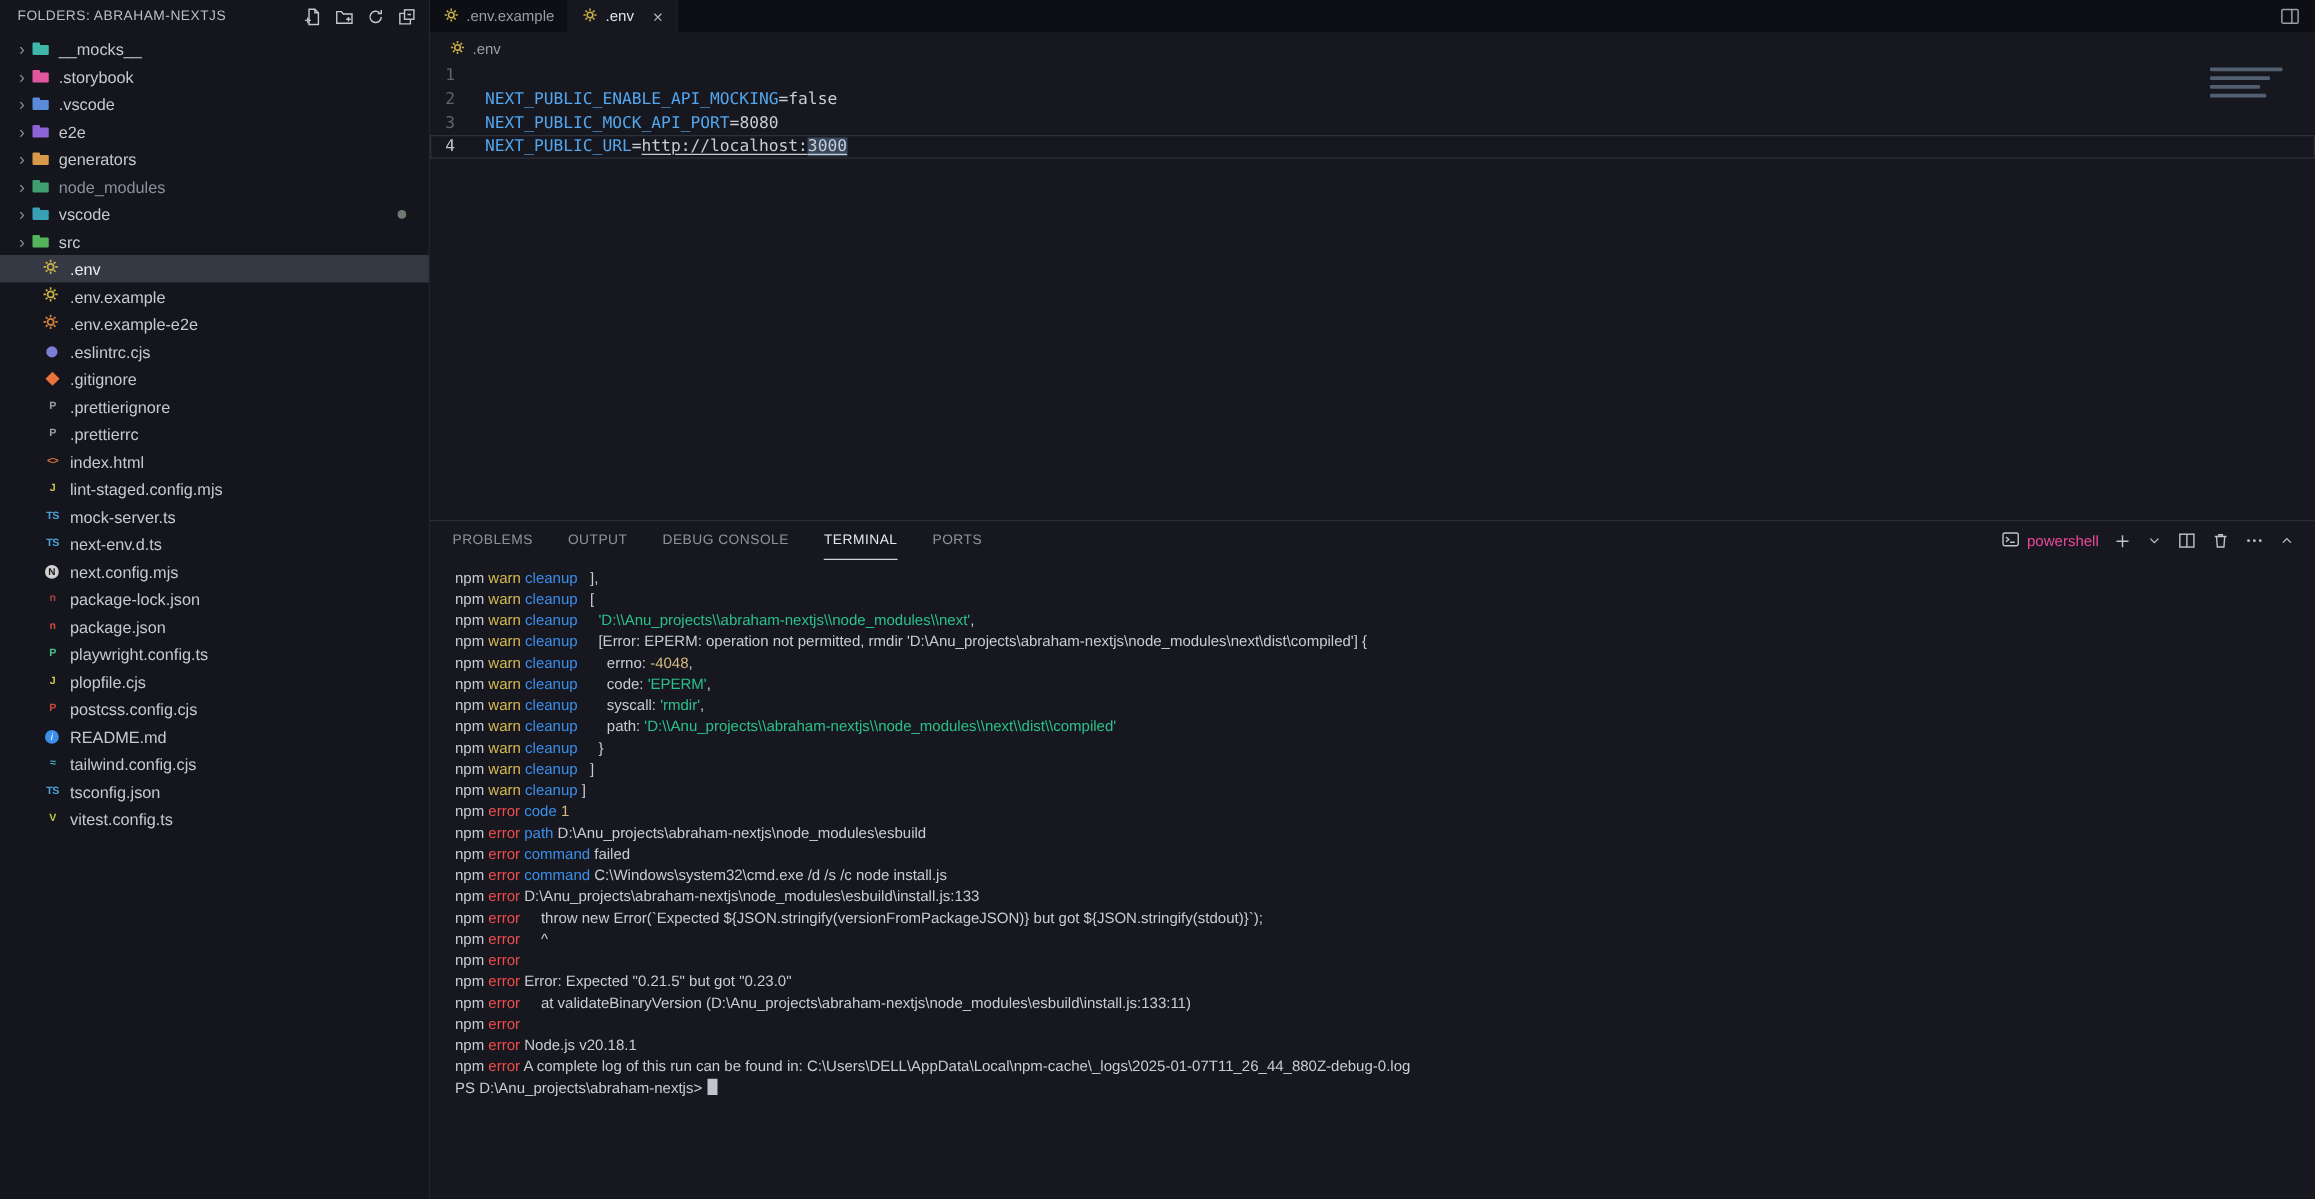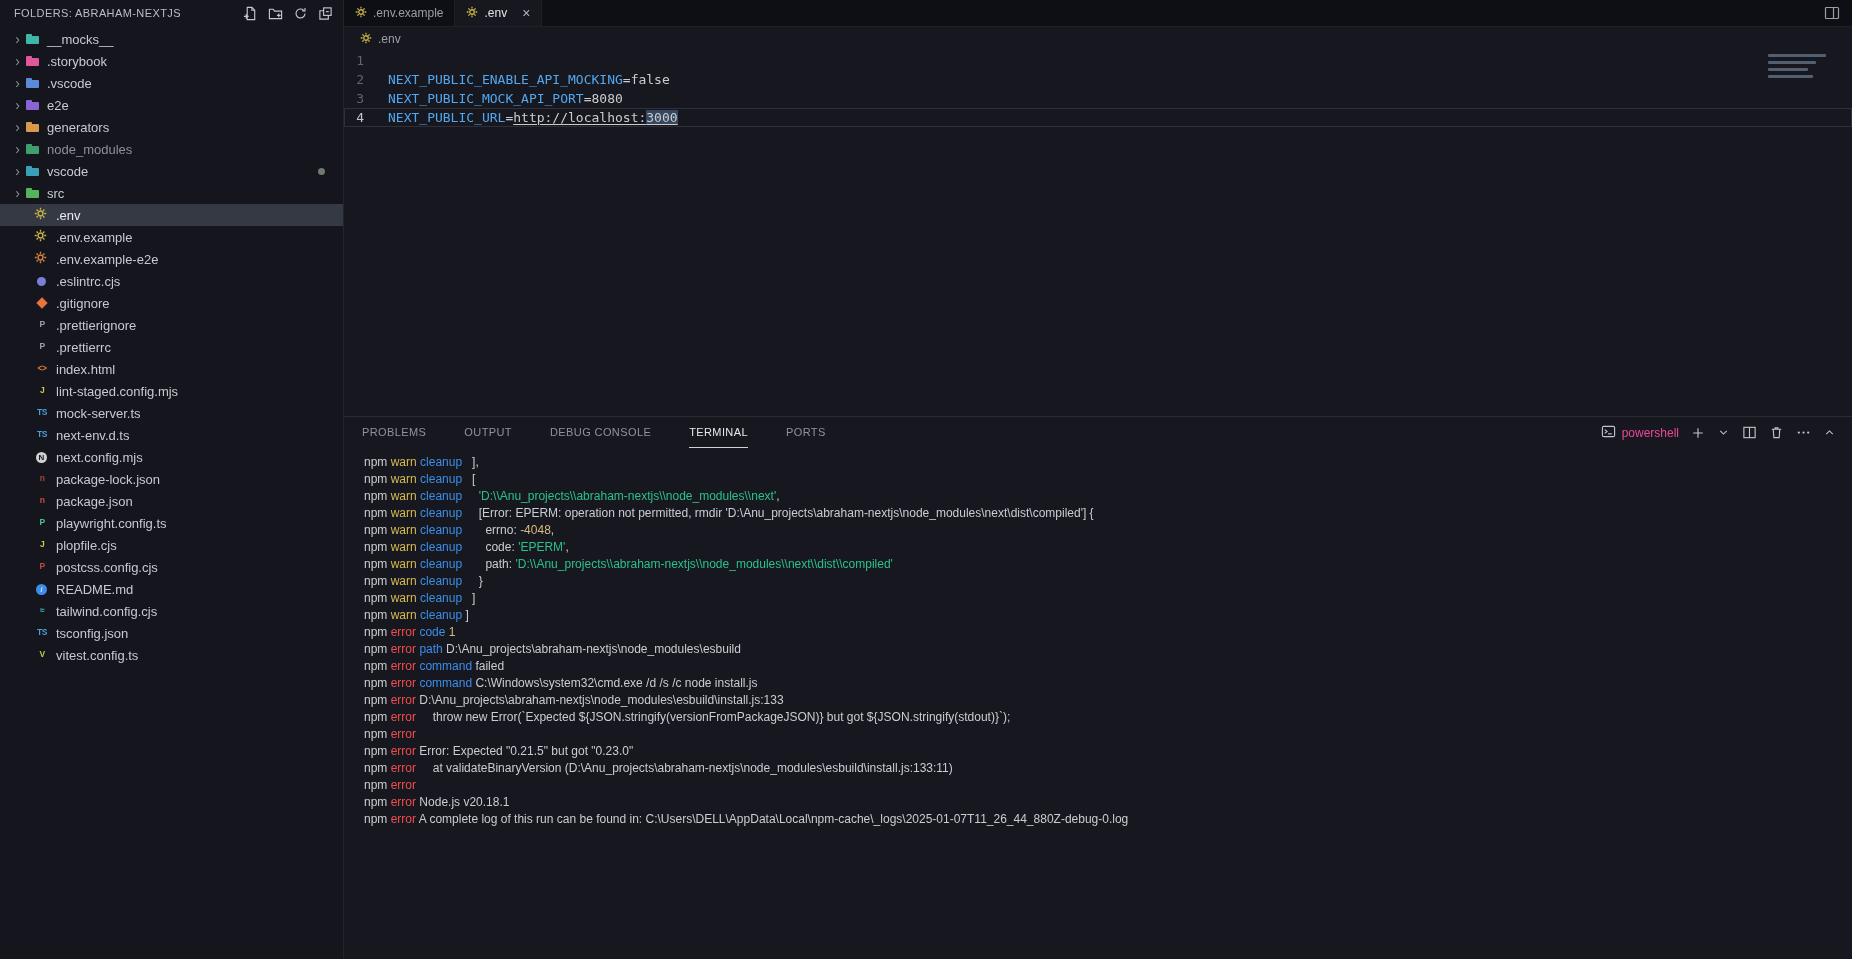--- a/index.html
+++ b/index.html
@@ -48,21 +48,21 @@
   .op, .val { color:#c9ccd1; }
   .link { color:#c9ccd1; text-decoration:underline; text-underline-offset:2px; }
   .sel { background:#37475e; }
   .minimap { position:absolute; right:14px; top:54px; width:70px; }
   .mrow { height:3px; margin-bottom:4px; background:rgba(140,165,195,.5); border-radius:1px; }
   .m1{width:58px} .m2{width:48px} .m3{width:40px} .m4{width:45px}
 
   
   .panel { position:absolute; left:344px; top:416px; width:1508px; bottom:0; background:#17181f; border-top:1px solid #2a2b33; }
   .panel-bar { height:31px; display:flex; align-items:center; justify-content:space-between; padding:0 16px 0 18px; }
-  .ptabs { display:flex; gap:38px; height:100%; }
+  .ptabs { display:flex; gap:28px; height:100%; }
   .ptab { display:flex; align-items:center; height:100%; font-size:11px; letter-spacing:.4px; color:#8f939b; cursor:pointer; border-bottom:1px solid transparent; }
   .ptab.active { color:#e6e8ea; border-bottom-color:#cfd2d6; }
   .pactions { display:flex; align-items:center; gap:12px; color:#ec4899; }
   .shell { display:flex; align-items:center; gap:6px; font-size:12px; cursor:pointer; }
   .icon-btn { cursor:pointer; display:flex; align-items:center; }
   .terminal { padding:6px 0 0 20px; font-family:Liberation Sans, sans-serif; font-size:12px; line-height:17px; color:#c9ccd1; }
   .tline { white-space:pre; height:17px; }
   .t-y { color:#d7ba50; }
   .t-b { color:#3b8eea; }
   .t-r { color:#f14c4c; }
@@ -428,30 +428,33 @@
       </span>
     </div>
   </div>
   <div class="terminal" id="terminal">
       <div class="tline"><span>npm </span><span class="t-y">warn</span><span> </span><span class="t-b">cleanup</span><span>   ],</span></div>
       <div class="tline"><span>npm </span><span class="t-y">warn</span><span> </span><span class="t-b">cleanup</span><span>   [</span></div>
       <div class="tline"><span>npm </span><span class="t-y">warn</span><span> </span><span class="t-b">cleanup</span><span>     </span><span class="t-g">'D:\\Anu_projects\\abraham-nextjs\\node_modules\\next'</span><span>,</span></div>
       <div class="tline"><span>npm </span><span class="t-y">warn</span><span> </span><span class="t-b">cleanup</span><span>     [Error: EPERM: operation not permitted, rmdir 'D:\Anu_projects\abraham-nextjs\node_modules\next\dist\compiled'] {</span></div>
       <div class="tline"><span>npm </span><span class="t-y">warn</span><span> </span><span class="t-b">cleanup</span><span>       errno: </span><span class="t-n">-4048</span><span>,</span></div>
       <div class="tline"><span>npm </span><span class="t-y">warn</span><span> </span><span class="t-b">cleanup</span><span>       code: </span><span class="t-g">'EPERM'</span><span>,</span></div>
+      <div class="tline"><span>npm </span><span class="t-y">warn</span><span> </span><span class="t-b">cleanup</span><span>       syscall: </span><span class="t-g">'rmdir'</span><span>,</span></div>
       <div class="tline"><span>npm </span><span class="t-y">warn</span><span> </span><span class="t-b">cleanup</span><span>       path: </span><span class="t-g">'D:\\Anu_projects\\abraham-nextjs\\node_modules\\next\\dist\\compiled'</span></div>
       <div class="tline"><span>npm </span><span class="t-y">warn</span><span> </span><span class="t-b">cleanup</span><span>     }</span></div>
       <div class="tline"><span>npm </span><span class="t-y">warn</span><span> </span><span class="t-b">cleanup</span><span>   ]</span></div>
       <div class="tline"><span>npm </span><span class="t-y">warn</span><span> </span><span class="t-b">cleanup</span><span> ]</span></div>
       <div class="tline"><span>npm </span><span class="t-r">error</span><span> </span><span class="t-b">code</span><span> </span><span class="t-n">1</span></div>
       <div class="tline"><span>npm </span><span class="t-r">error</span><span> </span><span class="t-b">path</span><span> D:\Anu_projects\abraham-nextjs\node_modules\esbuild</span></div>
       <div class="tline"><span>npm </span><span class="t-r">error</span><span> </span><span class="t-b">command</span><span> failed</span></div>
       <div class="tline"><span>npm </span><span class="t-r">error</span><span> </span><span class="t-b">command</span><span> C:\Windows\system32\cmd.exe /d /s /c node install.js</span></div>
       <div class="tline"><span>npm </span><span class="t-r">error</span><span> D:\Anu_projects\abraham-nextjs\node_modules\esbuild\install.js:133</span></div>
       <div class="tline"><span>npm </span><span class="t-r">error</span><span>     throw new Error(`Expected ${JSON.stringify(versionFromPackageJSON)} but got ${JSON.stringify(stdout)}`);</span></div>
+      <div class="tline"><span>npm </span><span class="t-r">error</span><span>     ^</span></div>
       <div class="tline"><span>npm </span><span class="t-r">error</span></div>
       <div class="tline"><span>npm </span><span class="t-r">error</span><span> Error: Expected "0.21.5" but got "0.23.0"</span></div>
       <div class="tline"><span>npm </span><span class="t-r">error</span><span>     at validateBinaryVersion (D:\Anu_projects\abraham-nextjs\node_modules\esbuild\install.js:133:11)</span></div>
       <div class="tline"><span>npm </span><span class="t-r">error</span></div>
       <div class="tline"><span>npm </span><span class="t-r">error</span><span> Node.js v20.18.1</span></div>
       <div class="tline"><span>npm </span><span class="t-r">error</span><span> A complete log of this run can be found in: C:\Users\DELL\AppData\Local\npm-cache\_logs\2025-01-07T11_26_44_880Z-debug-0.log</span></div>
+      <div class="tline"><span>PS D:\Anu_projects\abraham-nextjs&gt; </span><span class="cursor"></span></div>
     </div>
 </div>
 
 </body></html>

